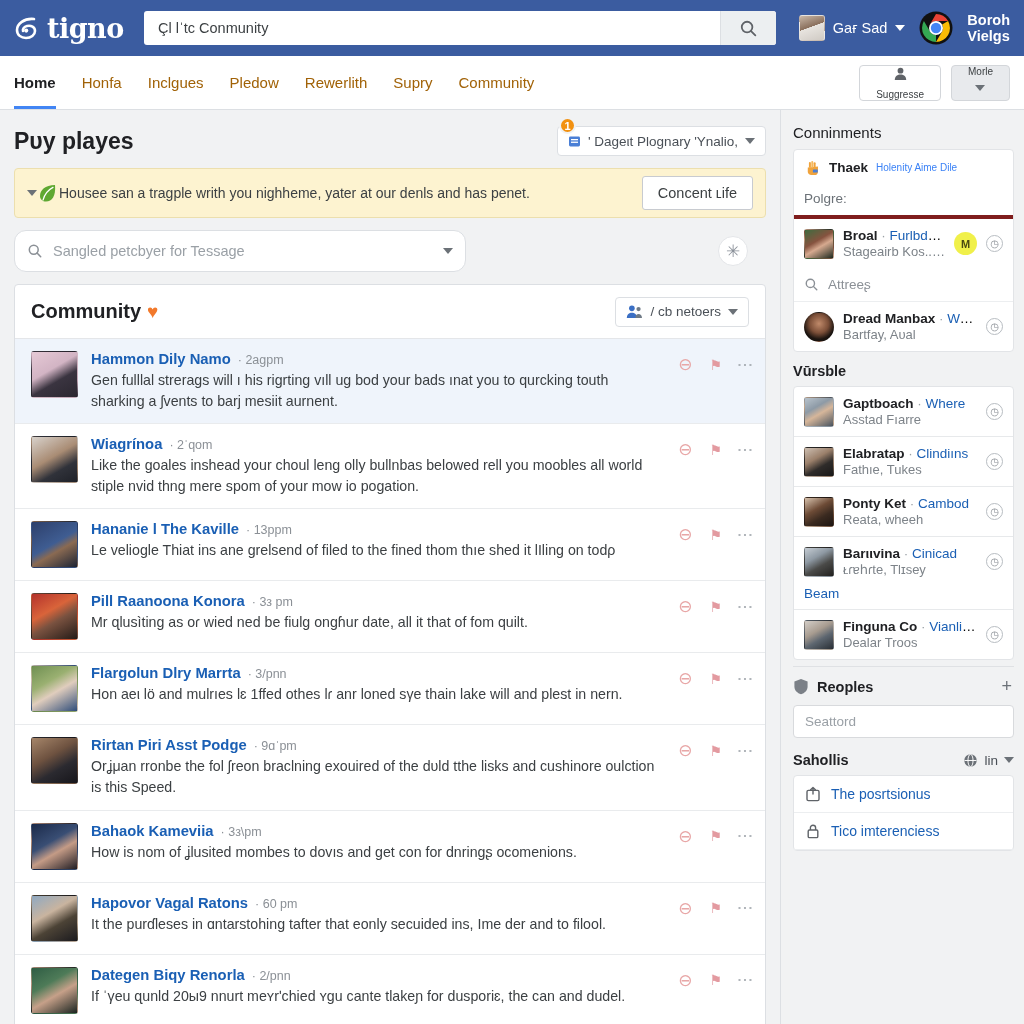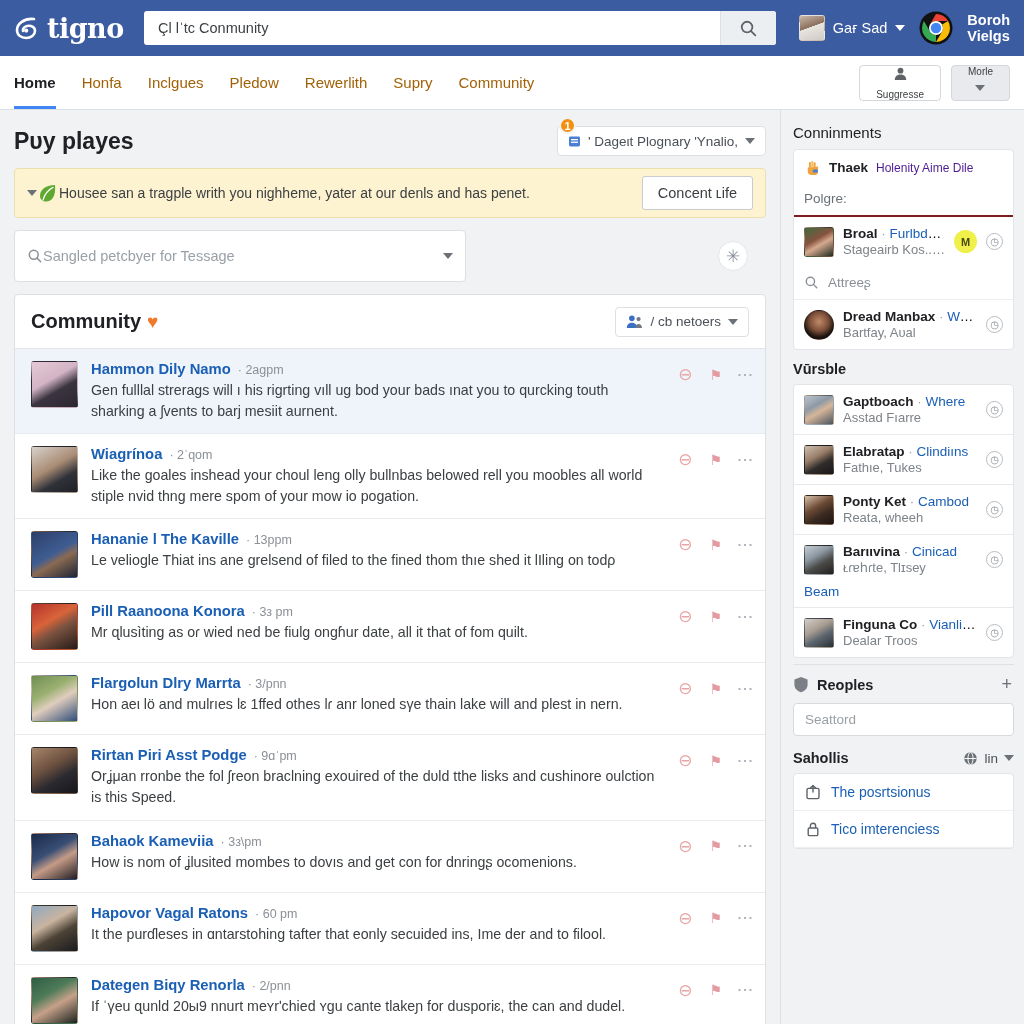--- a/index.html
+++ b/index.html
@@ -102,22 +102,22 @@
   }
   .alert-txt { font-size: 14px; color: #3c4043; flex: 1 1 auto;
     overflow: hidden; text-overflow: ellipsis; white-space: nowrap; }
   .alert-btn {
     height: 34px; background: #fff; border: 1px solid #c8cbd0; border-radius: 3px;
     padding: 0 15px; font-size: 14.5px; color: #3c4043; cursor: pointer; white-space: nowrap;
   }
 
   .filterrow { margin-top: 12px; display: flex; align-items: center; gap: 10px; }
   .filterbox {
-    width: 452px; height: 52px; background: #fff; border: 1px solid #dcdfe3;
-    border-radius: 4px; display: flex; align-items: center; padding: 0 12px;
+    width: 452px; height: 42px; background: #fff; border: 1px solid #dcdfe3;
+    border-radius: 12px; display: flex; align-items: center; gap: 10px; padding: 0 12px;
   }
   .filterbox input {
     flex: 1 1 auto; border: none; outline: none; font-size: 14.5px; color: #3c4043;
     font-family: "Liberation Sans", sans-serif; background: transparent;
   }
   .filterbox input::placeholder { color: #9aa0a6; }
   .sparkle-btn {
     margin-left: auto; width: 30px; height: 30px; border-radius: 50%; background: #fff;
     border: 1px solid #e4e6e9; display: flex; align-items: center; justify-content: center;
     cursor: pointer; color: #8a9099; font-size: 17px; margin-right: 18px;
@@ -164,24 +164,24 @@
 
   
   .side {
     width: 244px; flex: 0 0 244px; background: #f1f2f3; border-left: 1px solid #dcdfe3;
     padding: 14px 10px 0 12px; overflow: hidden;
   }
   .s-h { font-size: 15px; font-weight: 400; color: #202124; margin-bottom: 8px; }
   .s-card { background: #fff; border: 1px solid #e2e4e7; border-radius: 4px; }
   .s-pin { display: flex; align-items: center; gap: 8px; padding: 9px 10px; }
   .s-pin-b { font-size: 13.5px; font-weight: 700; color: #202124; }
-  .s-pin-g { font-size: 12px; color: #4c1d95; overflow: hidden;
+  .s-pin-g { font-size: 10px; color: #3b82f6; overflow: hidden;
     text-overflow: ellipsis; white-space: nowrap; }
   .s-sub { padding: 6px 10px 9px; font-size: 13.5px; color: #6b7177;
-    border-bottom: 2px solid #7f1d1d; }
+    border-bottom: 4px solid #7f1d1d; }
   .s-row { display: flex; align-items: center; gap: 9px; padding: 9px 10px; }
   .s-av { width: 30px; height: 30px; flex: 0 0 30px; border-radius: 50%;
     border: 1px solid rgba(0,0,0,.08); }
   .s-av.sq { border-radius: 3px; }
   .s-info { flex: 1 1 auto; min-width: 0; }
   .s-l1 { font-size: 13.5px; white-space: nowrap; overflow: hidden; text-overflow: ellipsis; }
   .s-l1 b { color: #202124; font-weight: 700; }
   .s-l1 .lk { color: #1a5fb4; }
   .s-l1 .dot { color: #9aa0a6; }
   .s-l2 { font-size: 13px; color: #7d8389; margin-top: 1px;

